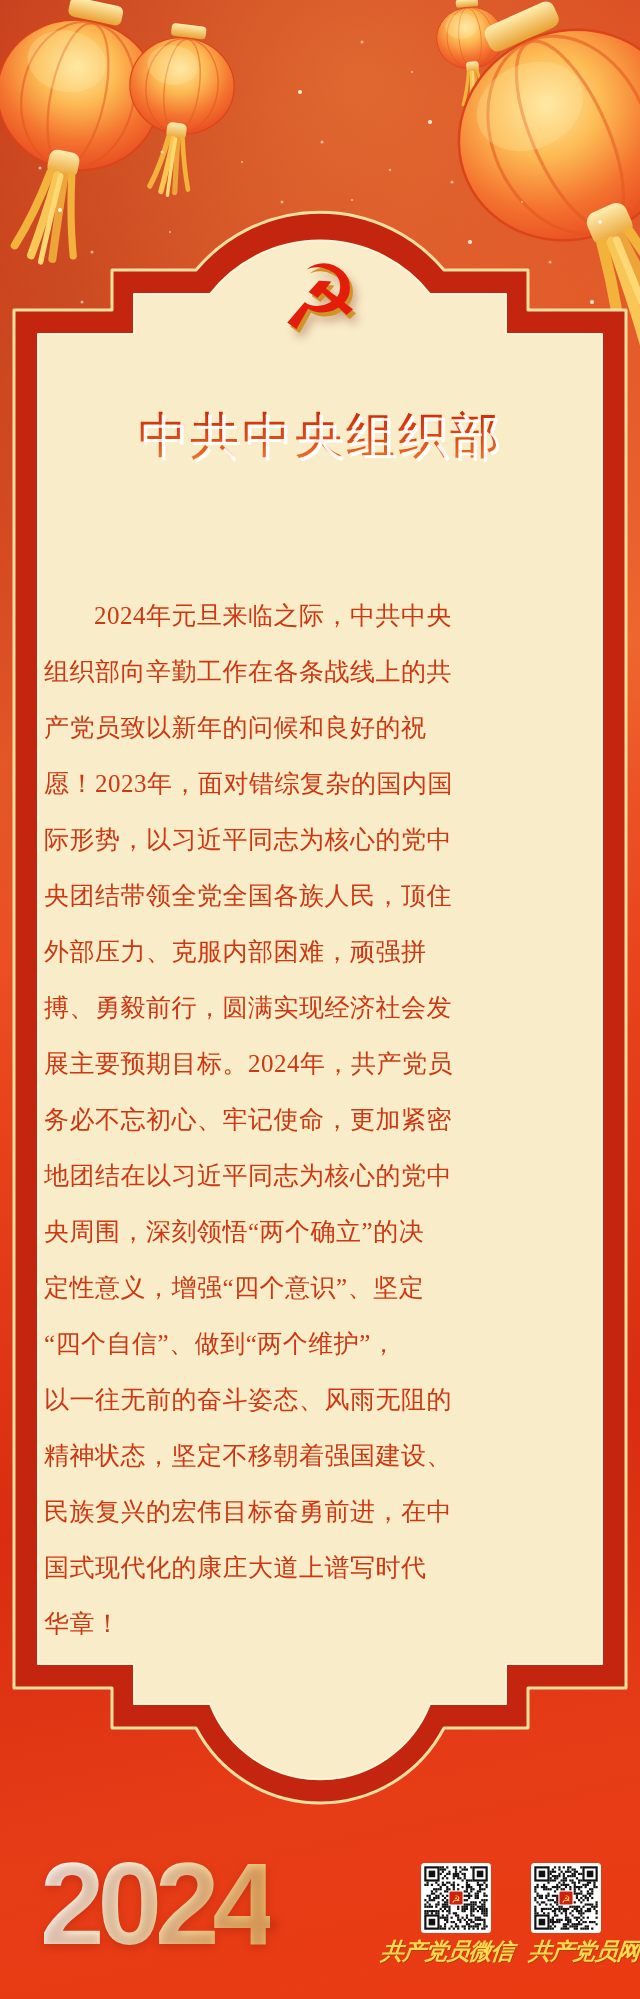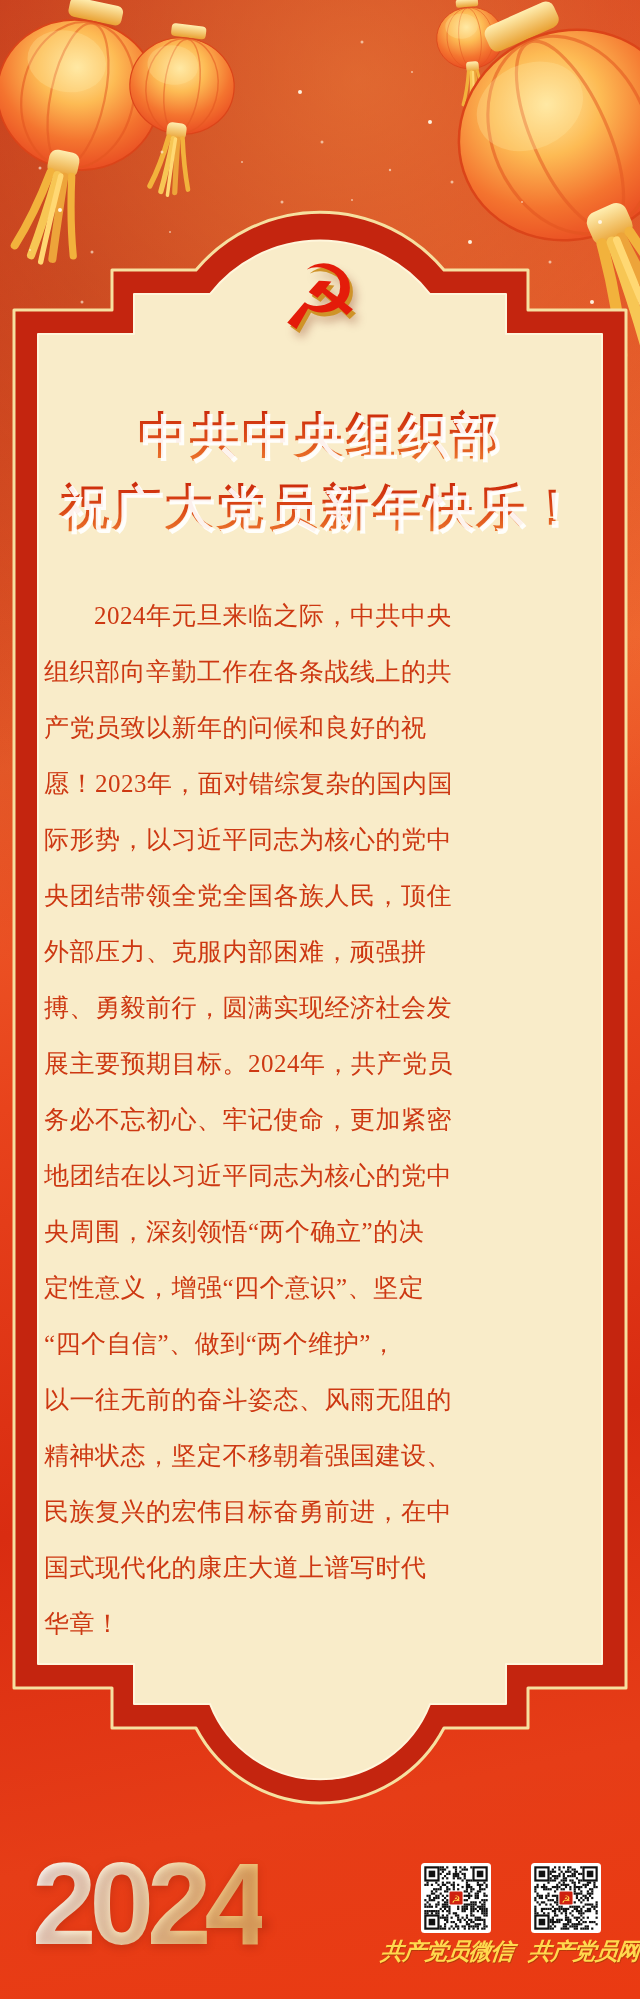--- a/index.html
+++ b/index.html
@@ -16,35 +16,35 @@
   
   #bg-decor{left:0;top:0}
   
   #card-shape{left:0;top:0}
   .emblem{
     left:268px;top:248px;width:104px;text-align:center;
     font-size:90px;line-height:100px;color:#e41c0a;
     font-family:"DejaVu Sans",sans-serif;
     text-shadow:3px 4px 0 #cf9328, 6px 9px 10px rgba(120,30,0,.35);
   }
-  .title{left:30px;top:400px;width:580px;text-align:center;font-weight:bold;}
+  .title{left:30px;top:400px;width:580px;text-align:center;font-weight:normal;}
   .title .tline{
     font-size:49px;line-height:72px;letter-spacing:3px;
     background:linear-gradient(180deg,#c92409 8%,#dd4d18 55%,#f08434 95%);
     -webkit-background-clip:text;background-clip:text;color:transparent;
     text-shadow:3px 3px 0 rgba(255,255,255,.92);
   }
   .paragraph{
     left:36px;top:588px;width:570px;padding-left:8px;
     font-size:25px;line-height:56px;color:#cd3812;
     white-space:pre-line;text-indent:2em;letter-spacing:0.5px;
   }
   
   .year{
-    left:32px;top:1846px;font-family:"Liberation Sans","DejaVu Sans",sans-serif;
+    left:40px;top:1846px;font-family:"Liberation Sans","DejaVu Sans",sans-serif;
     font-size:116px;line-height:116px;font-weight:bold;letter-spacing:-7px;
     background:linear-gradient(118deg,#fffef7 8%,#fdeec6 45%,#f2c476 82%);
     -webkit-background-clip:text;background-clip:text;color:transparent;
     text-shadow:0 3px 8px rgba(120,20,0,.25);
     text-align:center;
   }
   .qr{left:421px;top:1861px;width:70px;height:74px}
   .qr2{left:531px}
   .caption{
     left:382px;top:1936px;width:256px;display:flex;gap:16px;justify-content:center;
@@ -132,21 +132,20 @@
     <path d="M14 310 L112 310 L112 270 L196 270 A162 162 0 0 1 444 270 L528 270 L528 310 L626 310
              L626 1688 L528 1688 L528 1728 L444 1728 A140 140 0 0 1 196 1728 L112 1728 L112 1688 L14 1688 Z" fill="#c4250f" stroke="#f6e0a0" stroke-width="3" stroke-linejoin="round"></path>
     <path d="M38 334 L134 334 L134 294 L210 294 A140 140 0 0 1 430 294 L506 294 L506 334 L602 334
              L602 1664 L506 1664 L506 1704 L430 1704 A118 118 0 0 1 210 1704 L134 1704 L134 1664 L38 1664 Z" fill="#f9ecc9" stroke="#fff6dc" stroke-width="2" stroke-linejoin="round"></path>
   </svg>
 
   <div class="abs emblem">☭</div>
 
   <div class="abs title">
     <div class="tline">中共中央组织部</div>
-    <div class="tline">祝广大党员新年快乐！</div>
   </div>
 
   <div class="abs paragraph">2024年元旦来临之际，中共中央
 组织部向辛勤工作在各条战线上的共
 产党员致以新年的问候和良好的祝
 愿！2023年，面对错综复杂的国内国
 际形势，以习近平同志为核心的党中
 央团结带领全党全国各族人民，顶住
 外部压力、克服内部困难，顽强拼
 搏、勇毅前行，圆满实现经济社会发

